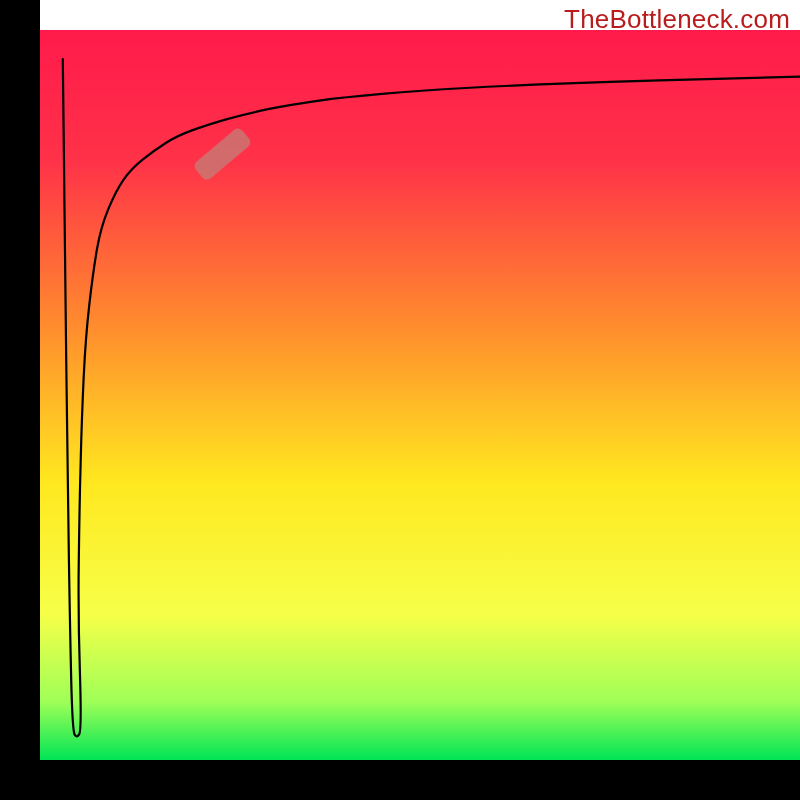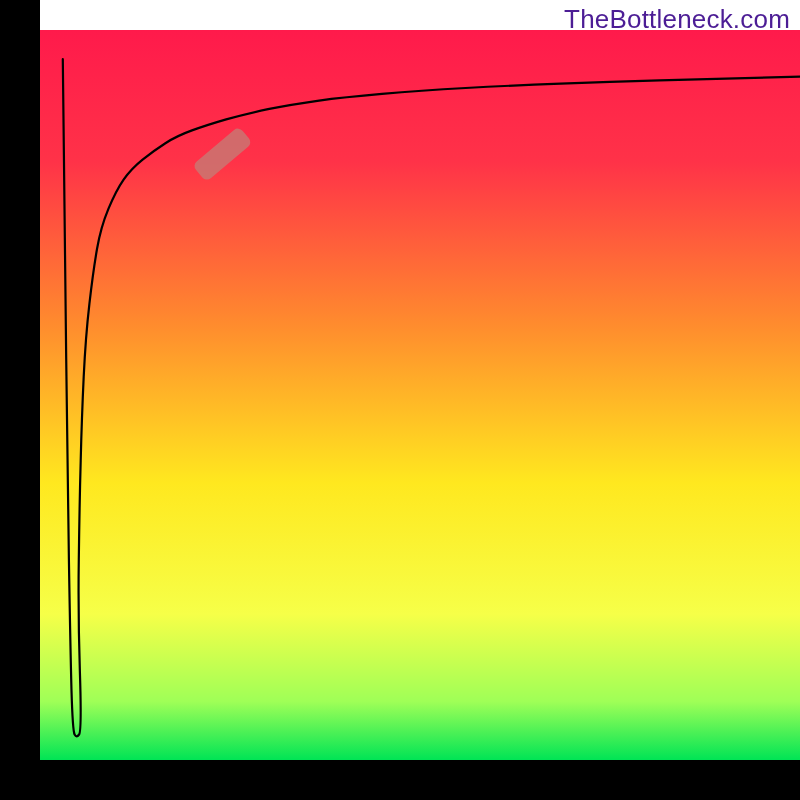--- a/index.html
+++ b/index.html
@@ -14,21 +14,21 @@
   .frame {
     position: relative;
     width: 800px;
     height: 800px;
   }
   .watermark {
     position: absolute;
     top: 4px;
     right: 10px;
     font-size: 26px;
-    color: #4c1d95;
+    color: #b91c1c;
     letter-spacing: 0.2px;
     z-index: 5;
   }
   .plot-wrap {
     position: absolute;
     left: 0;
     top: 0;
     width: 800px;
     height: 800px;
   }

